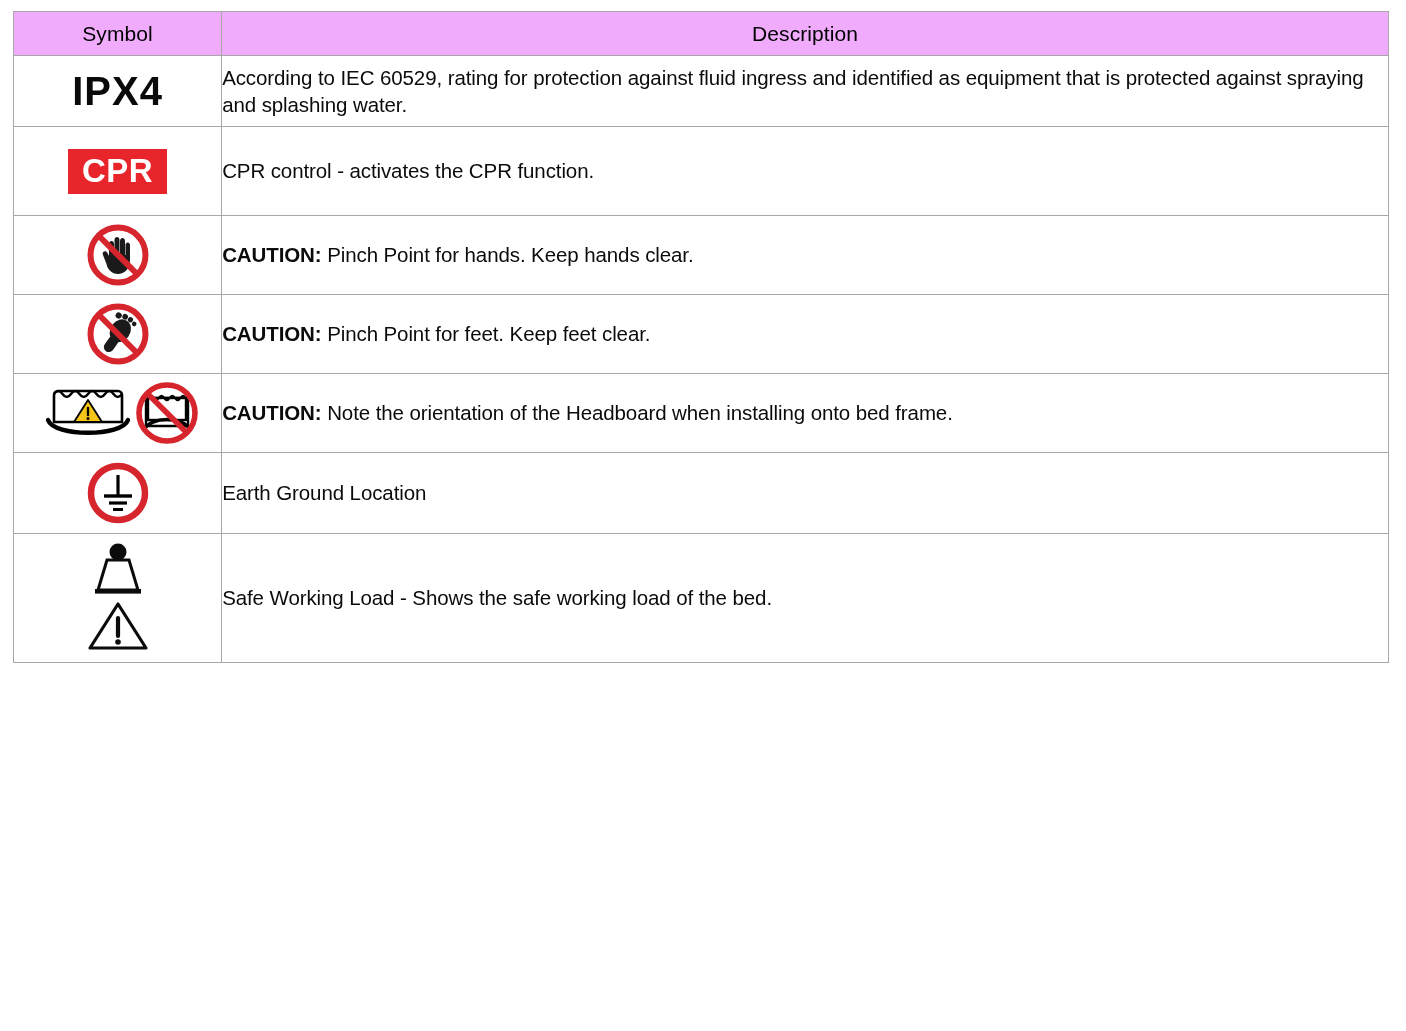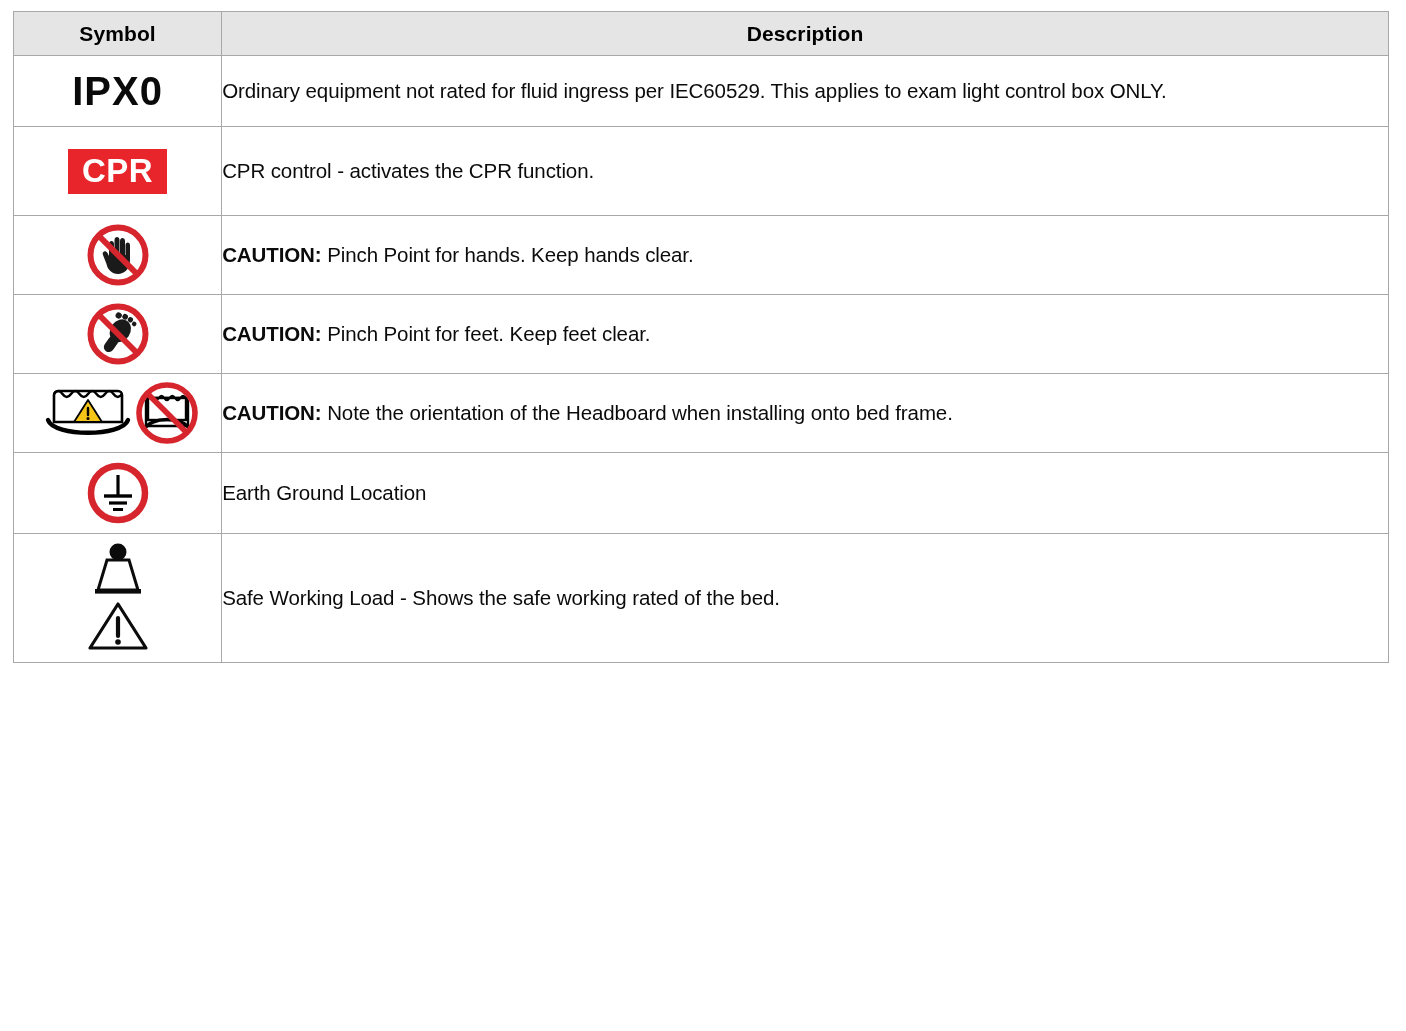--- a/index.html
+++ b/index.html
@@ -29,24 +29,24 @@
     table-layout: fixed;
     background: #ffffff;
   }
   table.symbol-table th,
   table.symbol-table td {
     border: 1px solid #a8a8a8;
     padding: 0;
     vertical-align: middle;
   }
   thead th {
-    background: #e5e5e5;
+    background: #f0abfc;
     color: #000000;
     font-size: 21px;
-    font-weight: bold;
+    font-weight: normal;
     height: 43px;
     text-align: center;
     letter-spacing: 0.1px;
   }
   col.col-symbol { width: 208px; }
   col.col-desc   { width: 1166px; }
 
   td.symbol-cell {
     text-align: center;
     vertical-align: middle;
@@ -118,31 +118,31 @@
     </colgroup>
     <thead>
       <tr>
         <th>Symbol</th>
         <th>Description</th>
       </tr>
     </thead>
     <tbody>
 
 
-
-      <tr class="r-ipx0">
-        <td class="symbol-cell">
-          <div class="sym-wrap">
-            <span class="ipx-text">IPX0</span>
-          </div>
-        </td>
-        <td class="desc-cell">
-          <span class="caution-label"></span><span>Ordinary equipment not rated for fluid ingress per IEC60529. This applies to exam light control box ONLY.</span>
-        </td>
-      </tr>
+      <tr class="r-ipx4">
+        <td class="symbol-cell">
+          <div class="sym-wrap">
+            <span class="ipx-text">IPX4</span>
+          </div>
+        </td>
+        <td class="desc-cell">
+          <span class="caution-label"></span><span>According to IEC 60529, rating for protection against fluid ingress and identified as equipment that is protected against spraying and splashing water.</span>
+        </td>
+      </tr>
+
 
 
       <tr class="r-cpr">
         <td class="symbol-cell">
           <div class="sym-wrap">
             <span class="cpr-badge">CPR</span>
           </div>
         </td>
         <td class="desc-cell">
           <span class="caution-label"></span><span>CPR control - activates the CPR function.</span>
@@ -250,19 +250,19 @@
               <path d="M29 18 L 51 18 L 60 48 L 20 48 Z" fill="#fff" stroke="#0b0b0b" stroke-width="3"></path>
               <rect x="17" y="47" width="46" height="4.6" fill="#0b0b0b"></rect>
 
               <path d="M40 62 L 68 106 L 12 106 Z" fill="none" stroke="#0b0b0b" stroke-width="3.2" stroke-linejoin="round"></path>
               <path d="M40 76 L 40 94" stroke="#0b0b0b" stroke-width="4.2" stroke-linecap="round"></path>
               <circle cx="40" cy="100" r="2.8" fill="#0b0b0b"></circle>
             </svg>
           </div>
         </td>
         <td class="desc-cell">
-          <span class="caution-label"></span><span>Safe Working Load - Shows the safe working rated of the bed.</span>
+          <span class="caution-label"></span><span>Safe Working Load - Shows the safe working load of the bed.</span>
         </td>
       </tr>
 
     </tbody>
   </table>
 </div>
 
 </body></html>

